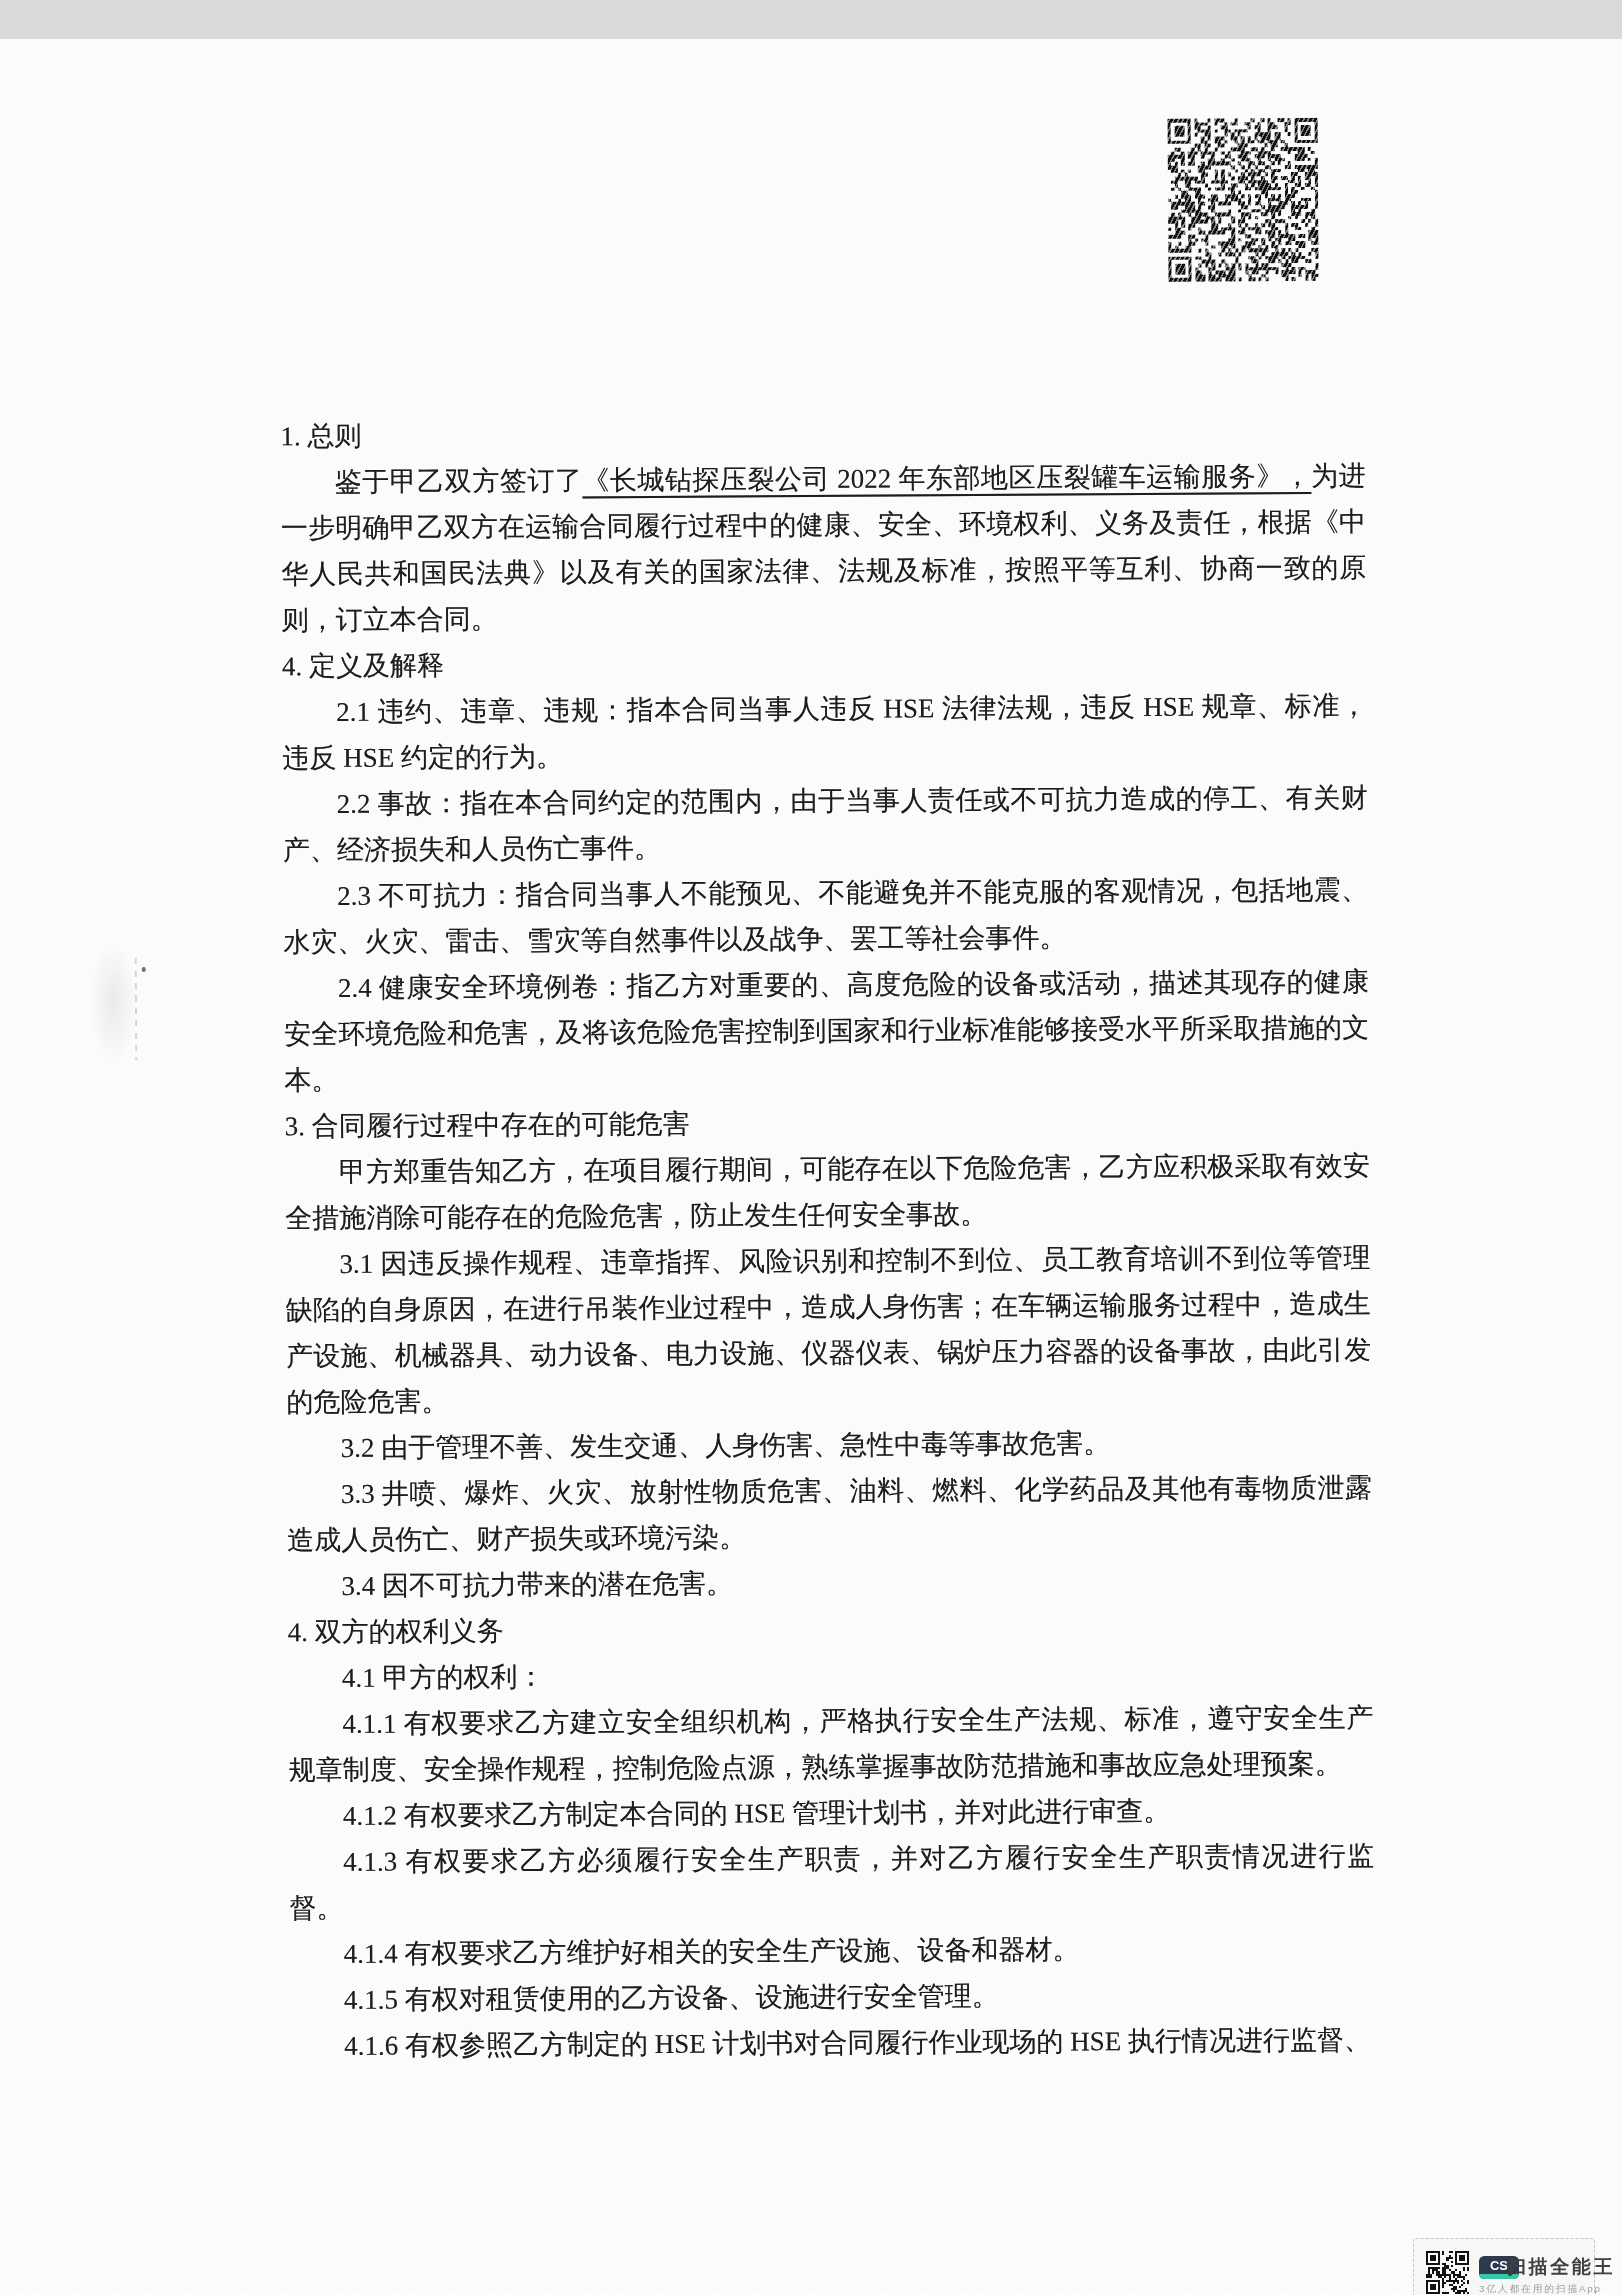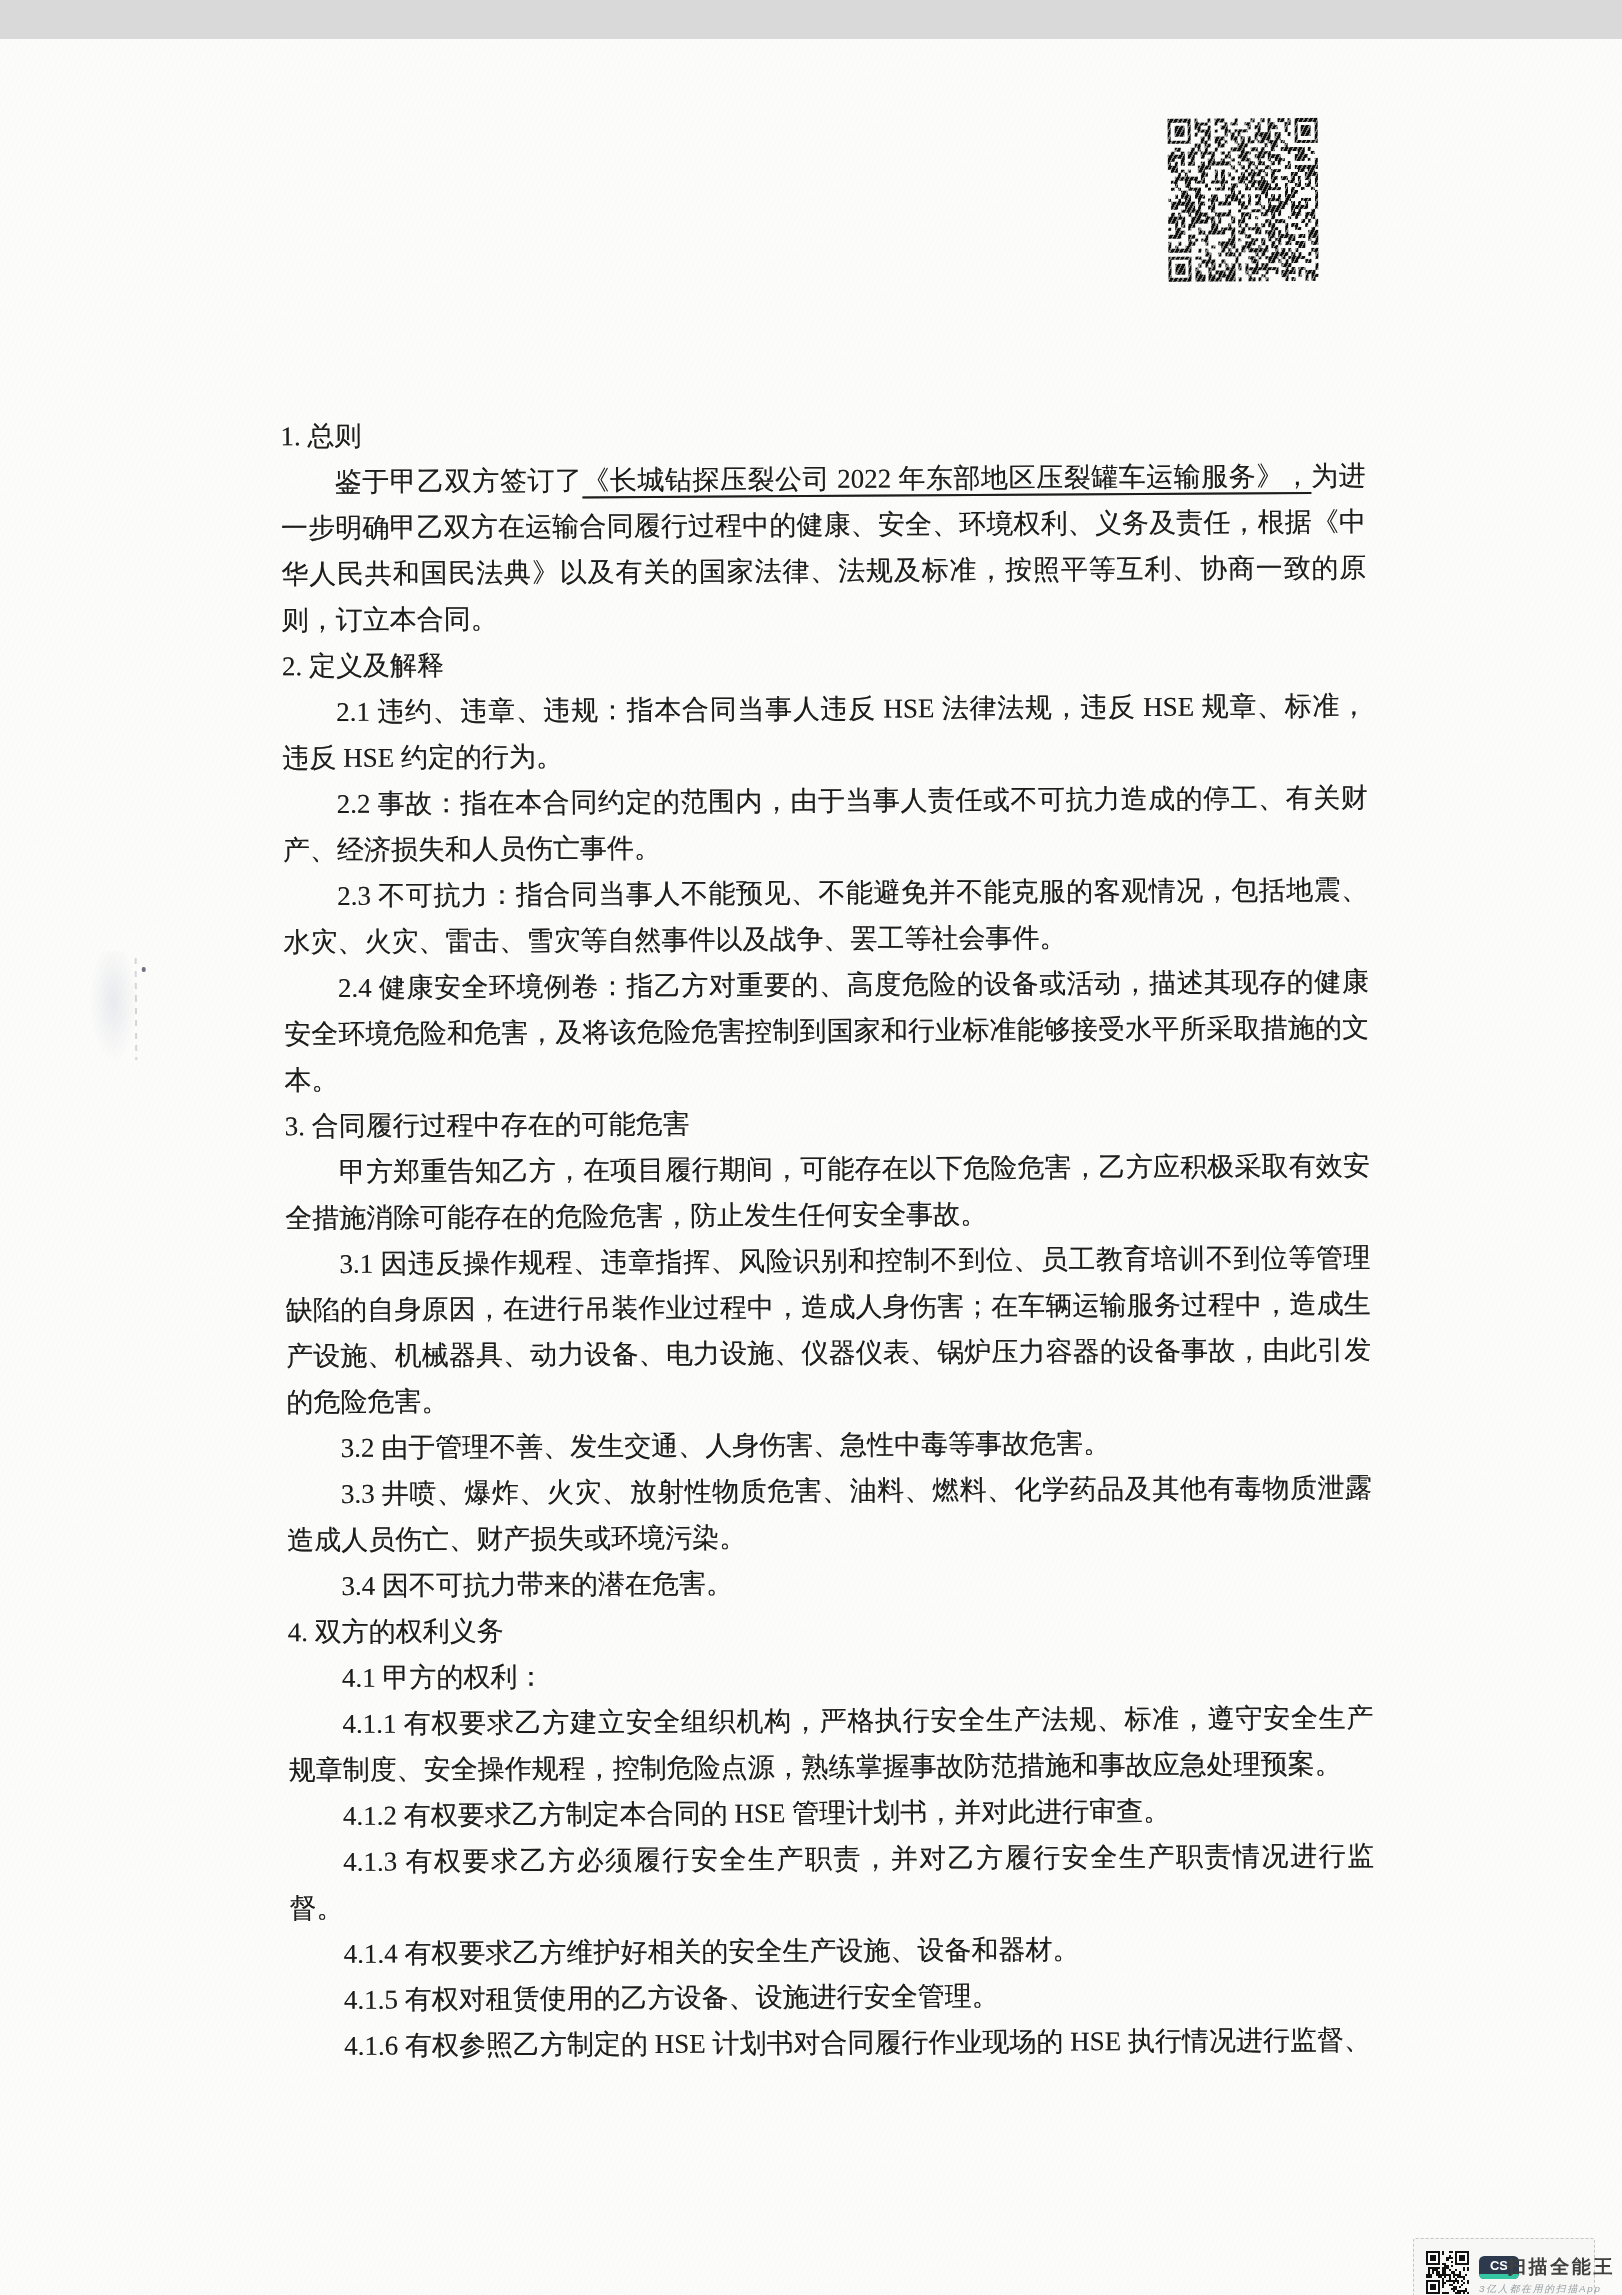--- a/index.html
+++ b/index.html
@@ -59,21 +59,21 @@
     display:flex;align-items:center;justify-content:center;padding-bottom:3.6px;box-sizing:border-box;
     overflow:hidden;
   }
   .cs-logo::after{content:"";position:absolute;left:0;right:0;bottom:0;height:4.1px;background:#35c7a3;}
   .badge-title{
     position:absolute;left:93px;top:14.5px;font-size:19px;font-weight:700;
     color:#404040;letter-spacing:2.6px;white-space:nowrap;
   }
   .badge-tagline{
     position:absolute;left:65px;top:44px;font-size:9.8px;color:#9aa0a6;
-    letter-spacing:1.8px;white-space:nowrap;font-style:italic;
+    letter-spacing:1.8px;white-space:nowrap;
   }
 </style>
 </head>
 <body>
 
 <div class="page">
   <div class="scan">
 
     <div class="qr-doc">
       <div class="qr-grid"><svg xmlns="http://www.w3.org/2000/svg" viewBox="0 0 45 45" preserveAspectRatio="none" shape-rendering="crispEdges" fill="#181818">
@@ -978,21 +978,21 @@
             <rect x="0" y="38" width="7" height="7"></rect>
             <rect fill="#ffffff" x="1" y="39" width="5" height="5"></rect>
             <rect fill="#181818" x="2" y="40" width="3" height="3"></rect>
           </svg></div>
       <div class="streaks"></div>
     </div>
 
     <div class="doc">
         <p class="para"><span>1. 总则</span></p>
         <p class="para indent"><span>鉴于甲乙双方签订了</span><span class="u">《长城钻探压裂公司 2022 年东部地区压裂罐车运输服务》，</span><span>为进一步明确甲乙双方在运输合同履行过程中的健康、安全、环境权利、义务及责任，根据《中华人民共和国民法典》以及有关的国家法律、法规及标准，按照平等互利、协商一致的原则，订立本合同。</span></p>
-        <p class="para"><span>2. 定义及解释</span></p>
+        <p class="para"><span>4. 定义及解释</span></p>
         <p class="para indent"><span>2.1 违约、违章、违规：指本合同当事人违反 HSE 法律法规，违反 HSE 规章、标准，违反 HSE 约定的行为。</span></p>
         <p class="para indent"><span>2.2 事故：指在本合同约定的范围内，由于当事人责任或不可抗力造成的停工、有关财产、经济损失和人员伤亡事件。</span></p>
         <p class="para indent"><span>2.3 不可抗力：指合同当事人不能预见、不能避免并不能克服的客观情况，包括地震、水灾、火灾、雷击、雪灾等自然事件以及战争、罢工等社会事件。</span></p>
         <p class="para indent"><span>2.4 健康安全环境例卷：指乙方对重要的、高度危险的设备或活动，描述其现存的健康安全环境危险和危害，及将该危险危害控制到国家和行业标准能够接受水平所采取措施的文本。</span></p>
         <p class="para"><span>3. 合同履行过程中存在的可能危害</span></p>
         <p class="para indent"><span>甲方郑重告知乙方，在项目履行期间，可能存在以下危险危害，乙方应积极采取有效安全措施消除可能存在的危险危害，防止发生任何安全事故。</span></p>
         <p class="para indent"><span>3.1 因违反操作规程、违章指挥、风险识别和控制不到位、员工教育培训不到位等管理缺陷的自身原因，在进行吊装作业过程中，造成人身伤害；在车辆运输服务过程中，造成生产设施、机械器具、动力设备、电力设施、仪器仪表、锅炉压力容器的设备事故，由此引发的危险危害。</span></p>
         <p class="para indent"><span>3.2 由于管理不善、发生交通、人身伤害、急性中毒等事故危害。</span></p>
         <p class="para indent"><span>3.3 井喷、爆炸、火灾、放射性物质危害、油料、燃料、化学药品及其他有毒物质泄露造成人员伤亡、财产损失或环境污染。</span></p>
         <p class="para indent"><span>3.4 因不可抗力带来的潜在危害。</span></p>

